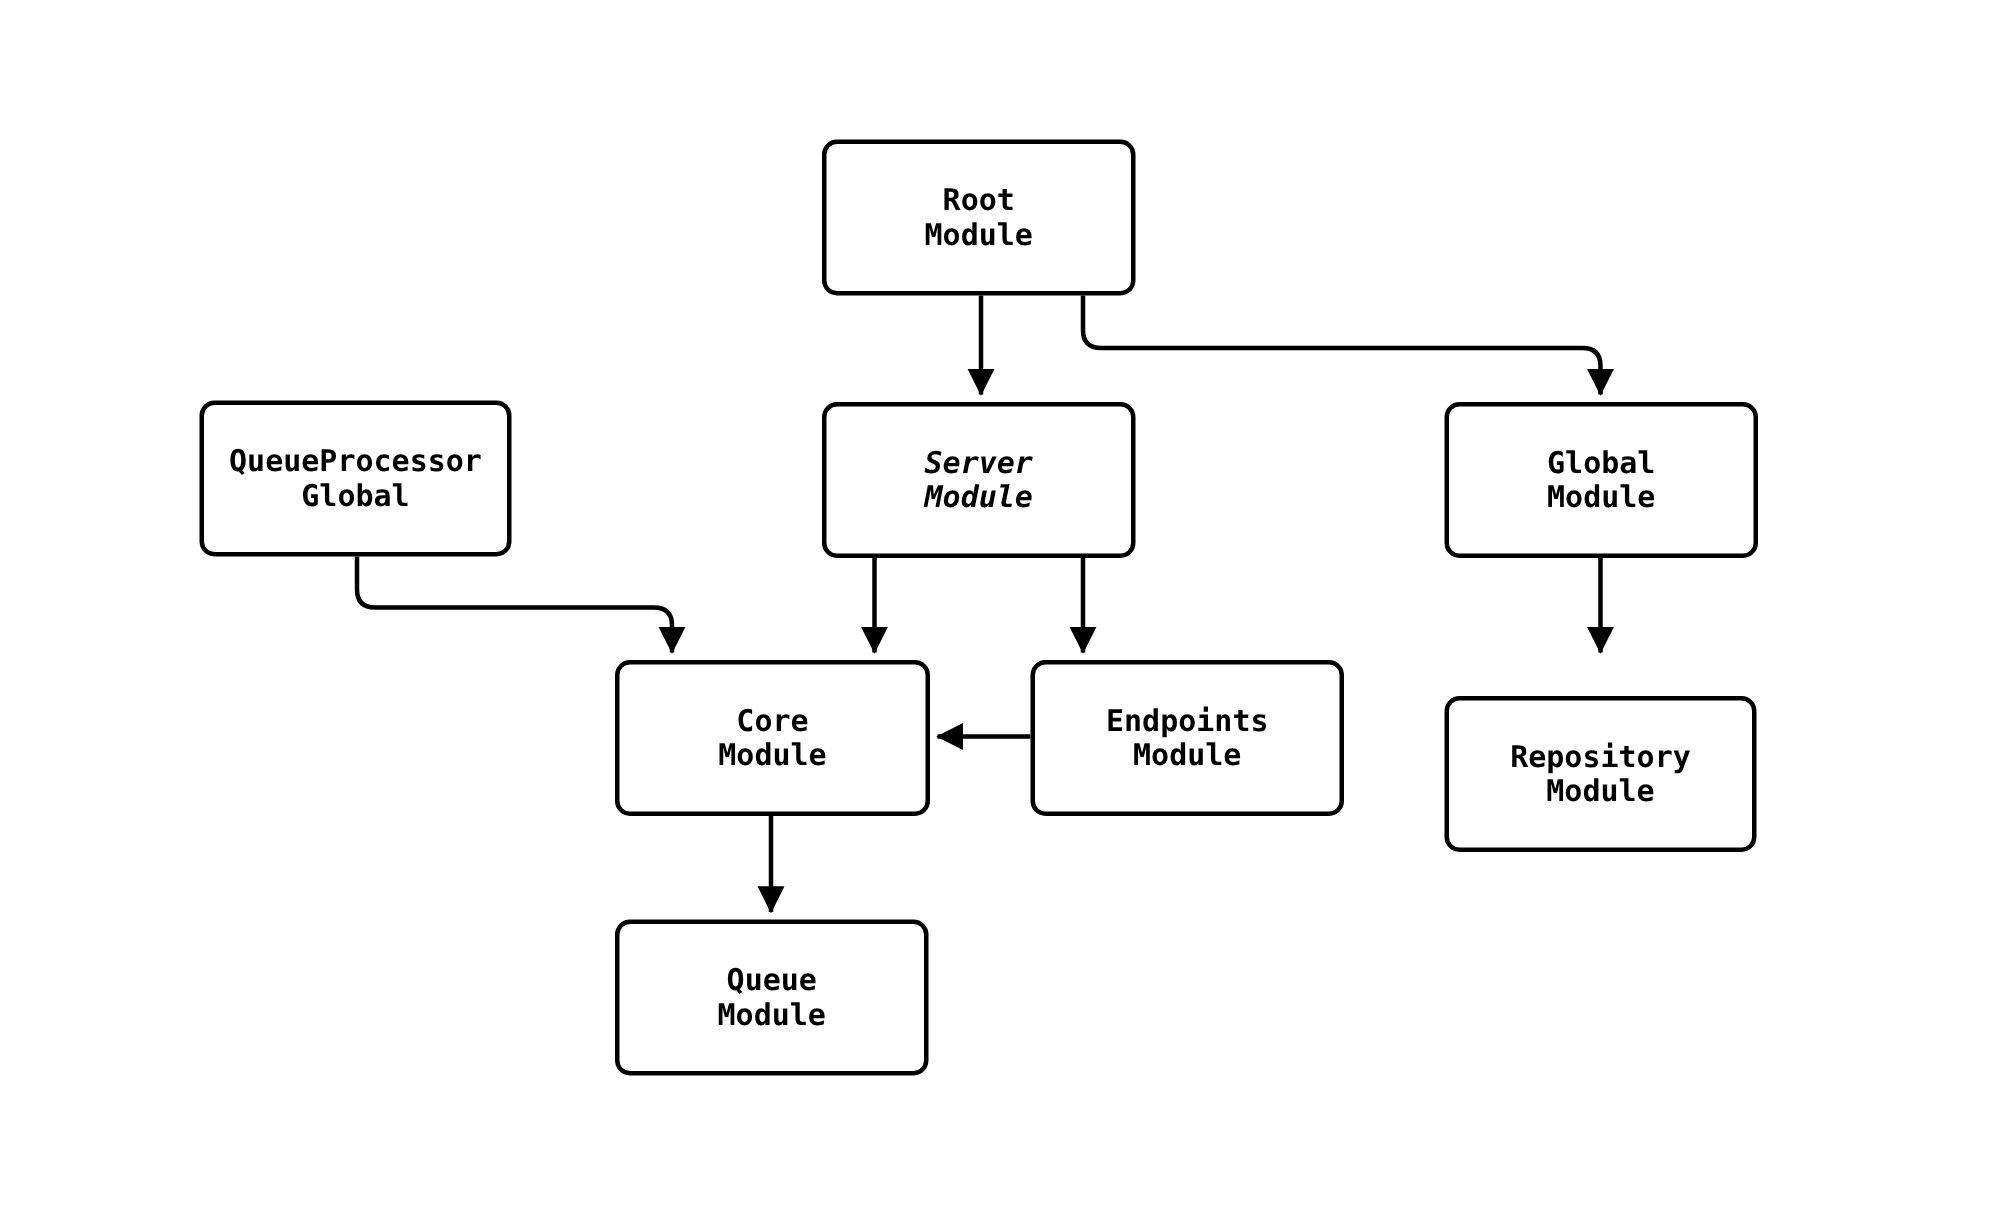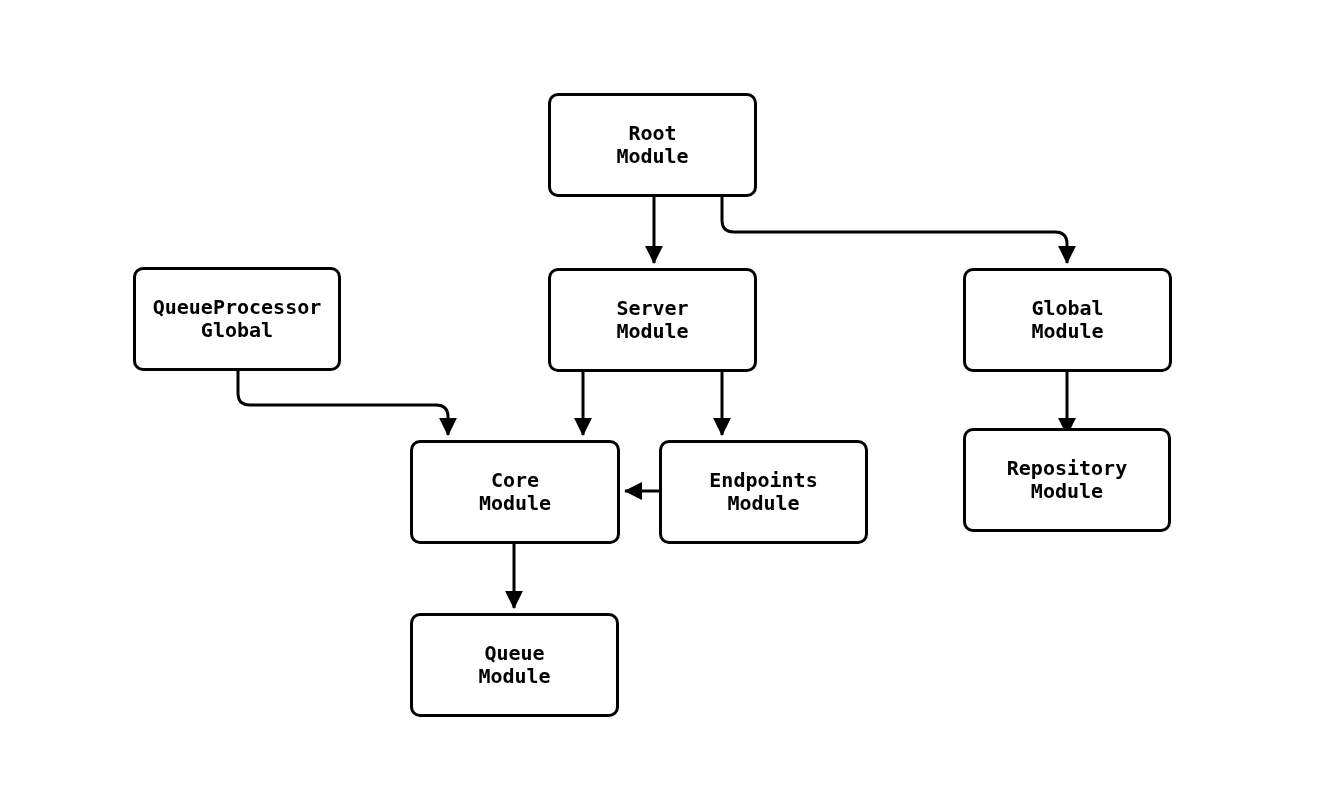--- a/index.html
+++ b/index.html
@@ -35,25 +35,25 @@
     white-space: pre-line;
     text-align: center;
     font-weight: 700;
     font-size: 20px;
     line-height: 23px;
     color: #000000;
     letter-spacing: 0px;
   }
   #node-root         { left: 548px; top:  93px; width: 209px; height: 104px; }
   #node-queueprocessor { left: 133px; top: 267px; width: 208px; height: 104px; }
-  #node-server       { left: 548px; top: 268px; width: 209px; height: 104px; }
+  #node-server       { left: 548px; top: 268px; width: 209px; height: 104px; font-style: italic; }
   #node-global       { left: 963px; top: 268px; width: 209px; height: 104px; justify-content: center; }
   #node-core         { left: 410px; top: 440px; width: 210px; height: 104px; }
-  #node-endpoints    { left: 659px; top: 440px; width: 209px; height: 104px; }
-  #node-repository   { left: 963px; top: 428px; width: 208px; height: 104px; }
+  #node-endpoints    { left: 687px; top: 440px; width: 209px; height: 104px; }
+  #node-repository   { left: 963px; top: 464px; width: 208px; height: 104px; }
   #node-queue        { left: 410px; top: 613px; width: 209px; height: 104px; align-items: center; }
 </style>
 </head>
 <body>
 
 <div class="canvas">
 
   <svg class="edges-layer" width="1337" height="809" viewBox="0 0 1337 809">
     <defs>
       <marker id="arrowhead" viewBox="0 0 10 10" refX="9.5" refY="5" markerWidth="6" markerHeight="7" orient="auto-start-reverse">

